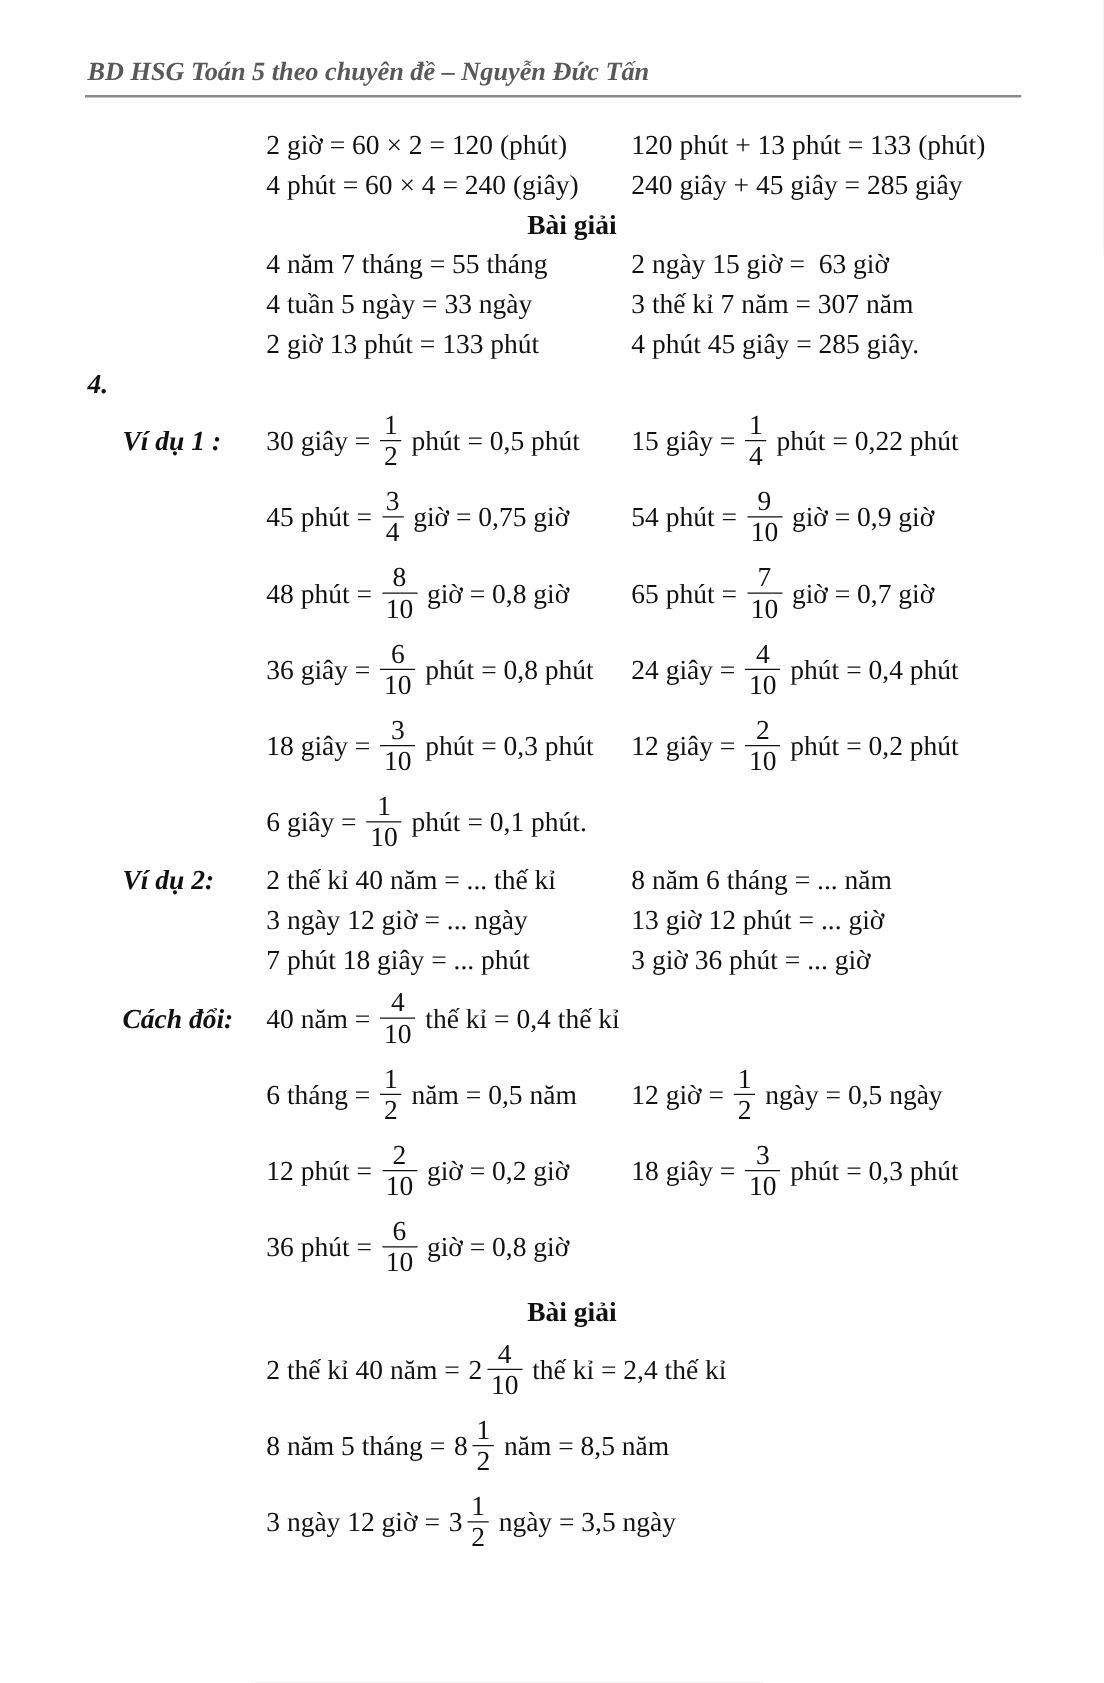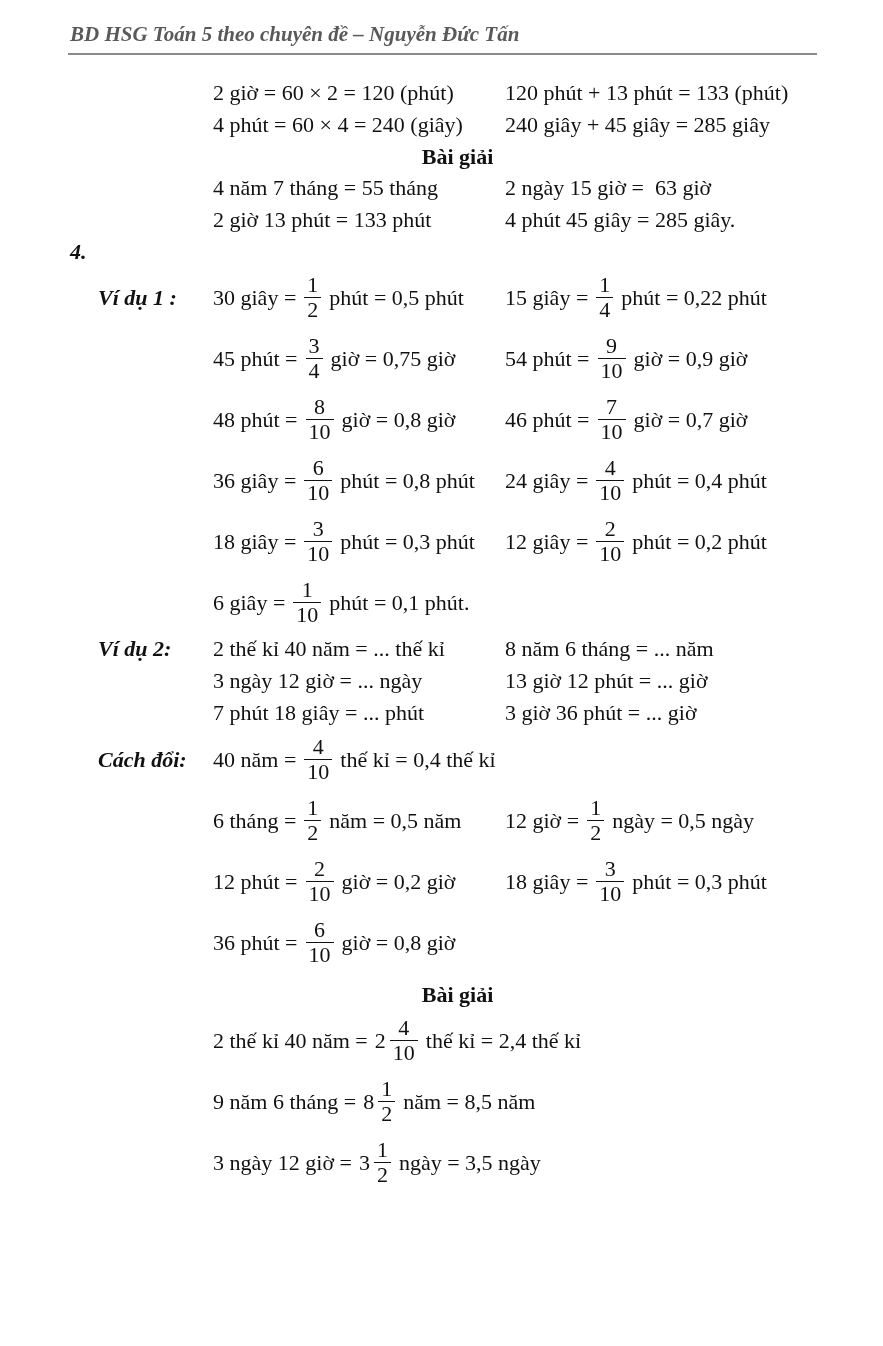--- a/index.html
+++ b/index.html
@@ -5,21 +5,21 @@
   html,body { margin:0; padding:0; background:#e8e8e8; }
   .page {
     position:relative;
     width:883px; height:1346px;
     margin:0 auto;
     background:#ffffff;
     font-family:"Liberation Serif","DejaVu Serif",serif;
     color:#111;
     overflow:hidden;
   }
-  .header { margin:22px 66px 0 68px; }
+  .header { margin:45px 66px 0 68px; }
   .header-title {
     font-size:21px; font-weight:bold; font-style:italic;
     color:#595959; padding-left:2px; white-space:pre;
   }
   .header-rule { border:none; border-top:2px solid #8a8a8a; margin:6px 0 0 0; }
 
   .content { margin:22px 0 0 98px; width:719px; font-size:22px; }
 
   .row { display:flex; align-items:center; min-height:32px; }
   .row.tall { min-height:61px; }
@@ -74,40 +74,45 @@
       <div class="center-line">
         <span>Bài giải</span>
       </div>
       <div class="row">
         <span class="row-label"></span>
         <span class="cell left"><span class="txt">4 năm 7 tháng = 55 tháng</span></span>
         <span class="cell right"><span class="txt">2 ngày 15 giờ =  63 giờ</span></span>
       </div>
       <div class="row">
         <span class="row-label"></span>
+        <span class="cell left"><span class="txt">4 tuần 5 ngày = 33 ngày</span></span>
+        <span class="cell right"><span class="txt">3 thế kỉ 7 năm = 307 năm</span></span>
+      </div>
+      <div class="row">
+        <span class="row-label"></span>
         <span class="cell left"><span class="txt">2 giờ 13 phút = 133 phút</span></span>
         <span class="cell right"><span class="txt">4 phút 45 giây = 285 giây.</span></span>
       </div>
       <div class="heading">
         <span class="h-num">4.</span>
       </div>
       <div class="row tall">
         <span class="row-label">Ví dụ 1 :</span>
         <span class="cell left"><span class="txt">30 giây =</span><span class="frac"><span class="num">1</span><span class="bar"></span><span class="den">2</span></span><span class="txt">phút = 0,5 phút</span></span>
         <span class="cell right"><span class="txt">15 giây =</span><span class="frac"><span class="num">1</span><span class="bar"></span><span class="den">4</span></span><span class="txt">phút = 0,22 phút</span></span>
       </div>
       <div class="row tall">
         <span class="row-label"></span>
         <span class="cell left"><span class="txt">45 phút =</span><span class="frac"><span class="num">3</span><span class="bar"></span><span class="den">4</span></span><span class="txt">giờ = 0,75 giờ</span></span>
         <span class="cell right"><span class="txt">54 phút =</span><span class="frac"><span class="num">9</span><span class="bar"></span><span class="den">10</span></span><span class="txt">giờ = 0,9 giờ</span></span>
       </div>
       <div class="row tall">
         <span class="row-label"></span>
         <span class="cell left"><span class="txt">48 phút =</span><span class="frac"><span class="num">8</span><span class="bar"></span><span class="den">10</span></span><span class="txt">giờ = 0,8 giờ</span></span>
-        <span class="cell right"><span class="txt">46 phút =</span><span class="frac"><span class="num">7</span><span class="bar"></span><span class="den">10</span></span><span class="txt">giờ = 0,7 giờ</span></span>
+        <span class="cell right"><span class="txt">65 phút =</span><span class="frac"><span class="num">7</span><span class="bar"></span><span class="den">10</span></span><span class="txt">giờ = 0,7 giờ</span></span>
       </div>
       <div class="row tall">
         <span class="row-label"></span>
         <span class="cell left"><span class="txt">36 giây =</span><span class="frac"><span class="num">6</span><span class="bar"></span><span class="den">10</span></span><span class="txt">phút = 0,8 phút</span></span>
         <span class="cell right"><span class="txt">24 giây =</span><span class="frac"><span class="num">4</span><span class="bar"></span><span class="den">10</span></span><span class="txt">phút = 0,4 phút</span></span>
       </div>
       <div class="row tall">
         <span class="row-label"></span>
         <span class="cell left"><span class="txt">18 giây =</span><span class="frac"><span class="num">3</span><span class="bar"></span><span class="den">10</span></span><span class="txt">phút = 0,3 phút</span></span>
         <span class="cell right"><span class="txt">12 giây =</span><span class="frac"><span class="num">2</span><span class="bar"></span><span class="den">10</span></span><span class="txt">phút = 0,2 phút</span></span>
@@ -155,21 +160,21 @@
       <div class="center-line spaced">
         <span>Bài giải</span>
       </div>
       <div class="row tall">
         <span class="row-label"></span>
         <span class="cell left"><span class="txt">2 thế kỉ 40 năm =</span><span class="mixed"><span class="whole">2</span><span class="frac"><span class="num">4</span><span class="bar"></span><span class="den">10</span></span></span><span class="txt">thế kỉ = 2,4 thế kỉ</span></span>
         <span class="cell right"></span>
       </div>
       <div class="row tall">
         <span class="row-label"></span>
-        <span class="cell left"><span class="txt">9 năm 6 tháng =</span><span class="mixed"><span class="whole">8</span><span class="frac"><span class="num">1</span><span class="bar"></span><span class="den">2</span></span></span><span class="txt">năm = 8,5 năm</span></span>
+        <span class="cell left"><span class="txt">8 năm 5 tháng =</span><span class="mixed"><span class="whole">8</span><span class="frac"><span class="num">1</span><span class="bar"></span><span class="den">2</span></span></span><span class="txt">năm = 8,5 năm</span></span>
         <span class="cell right"></span>
       </div>
       <div class="row tall">
         <span class="row-label"></span>
         <span class="cell left"><span class="txt">3 ngày 12 giờ =</span><span class="mixed"><span class="whole">3</span><span class="frac"><span class="num">1</span><span class="bar"></span><span class="den">2</span></span></span><span class="txt">ngày = 3,5 ngày</span></span>
         <span class="cell right"></span>
       </div>
     </div>
 
   <div class="page-number" style="color: rgb(102, 117, 127);">6</div>

